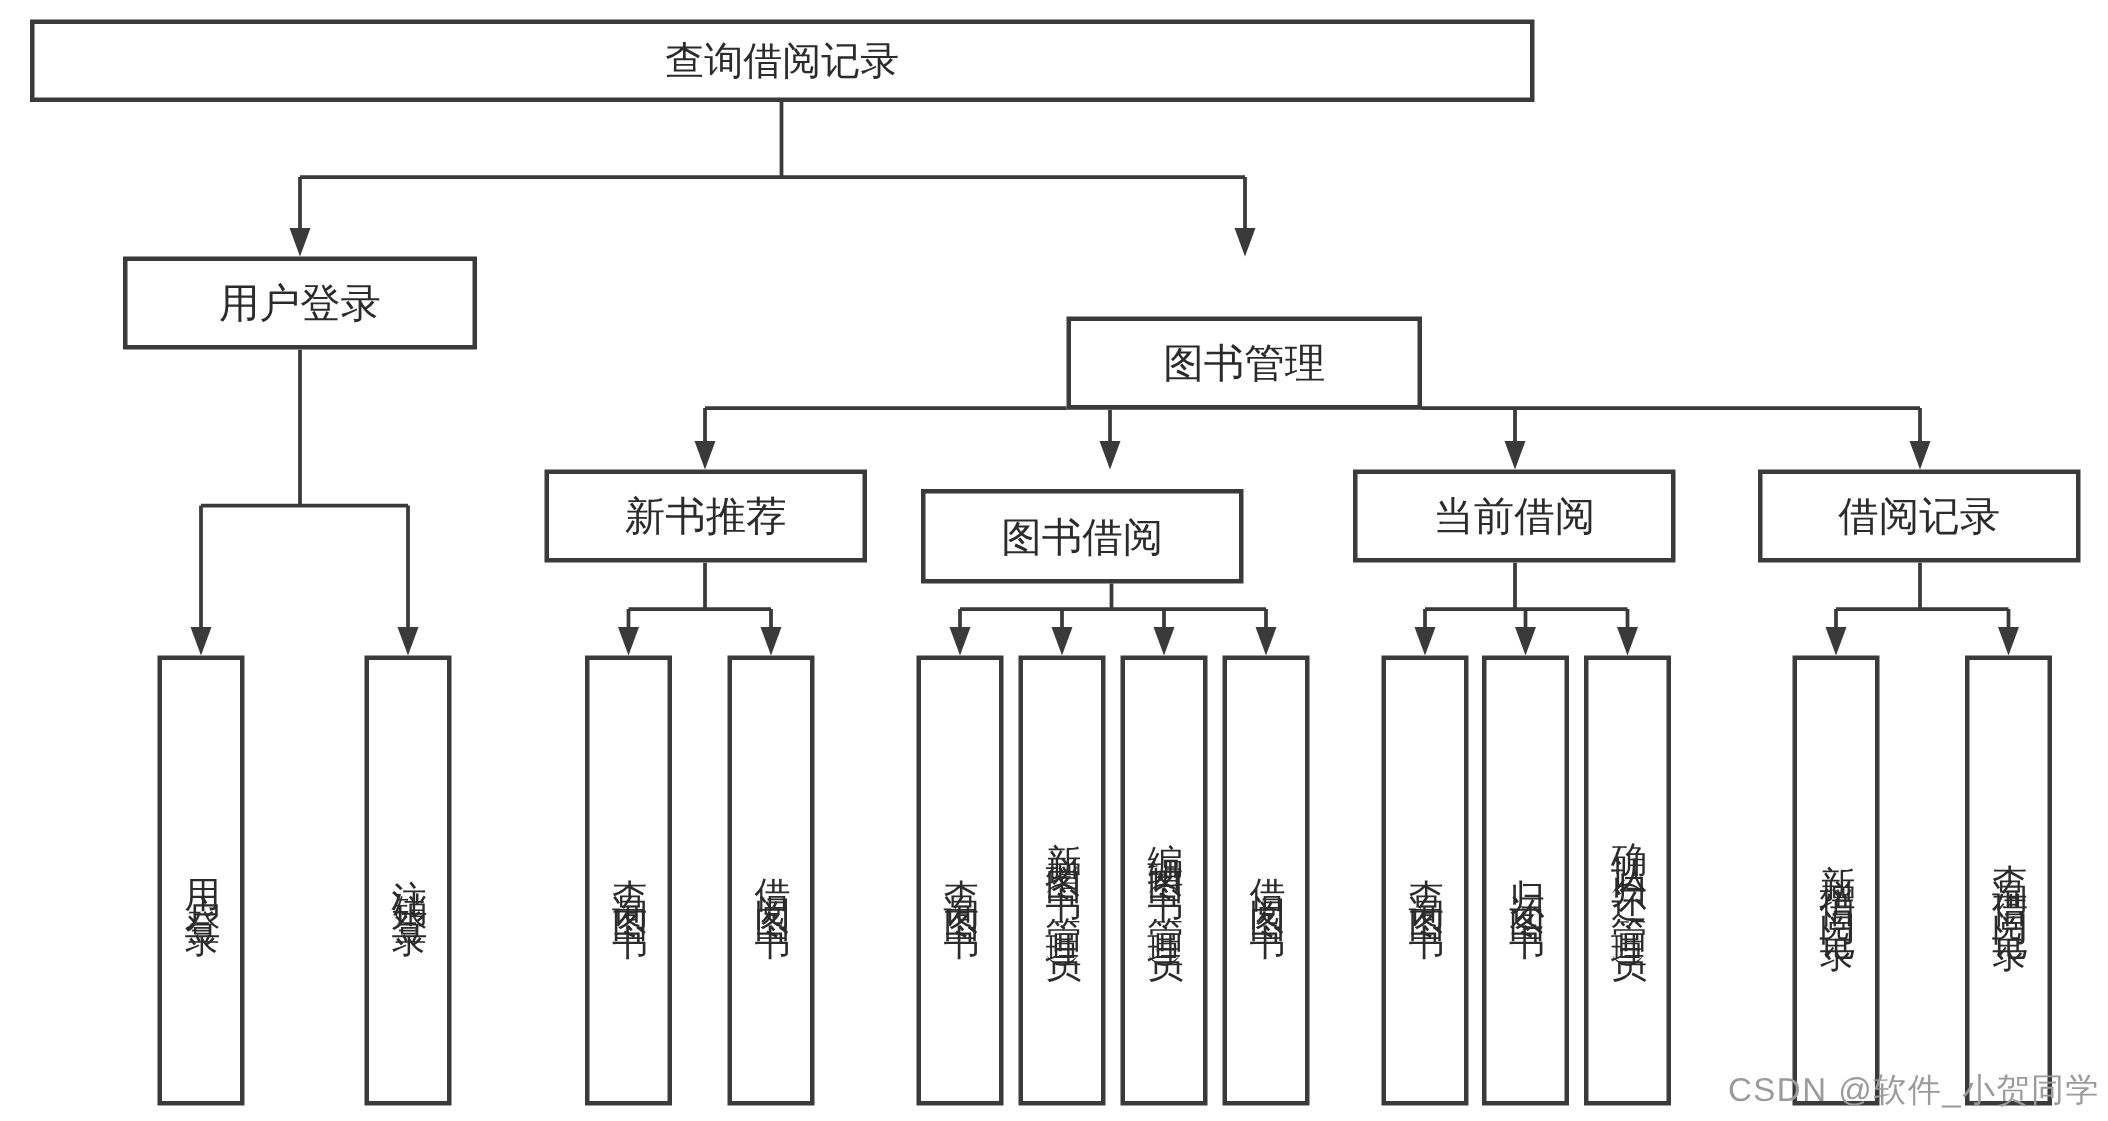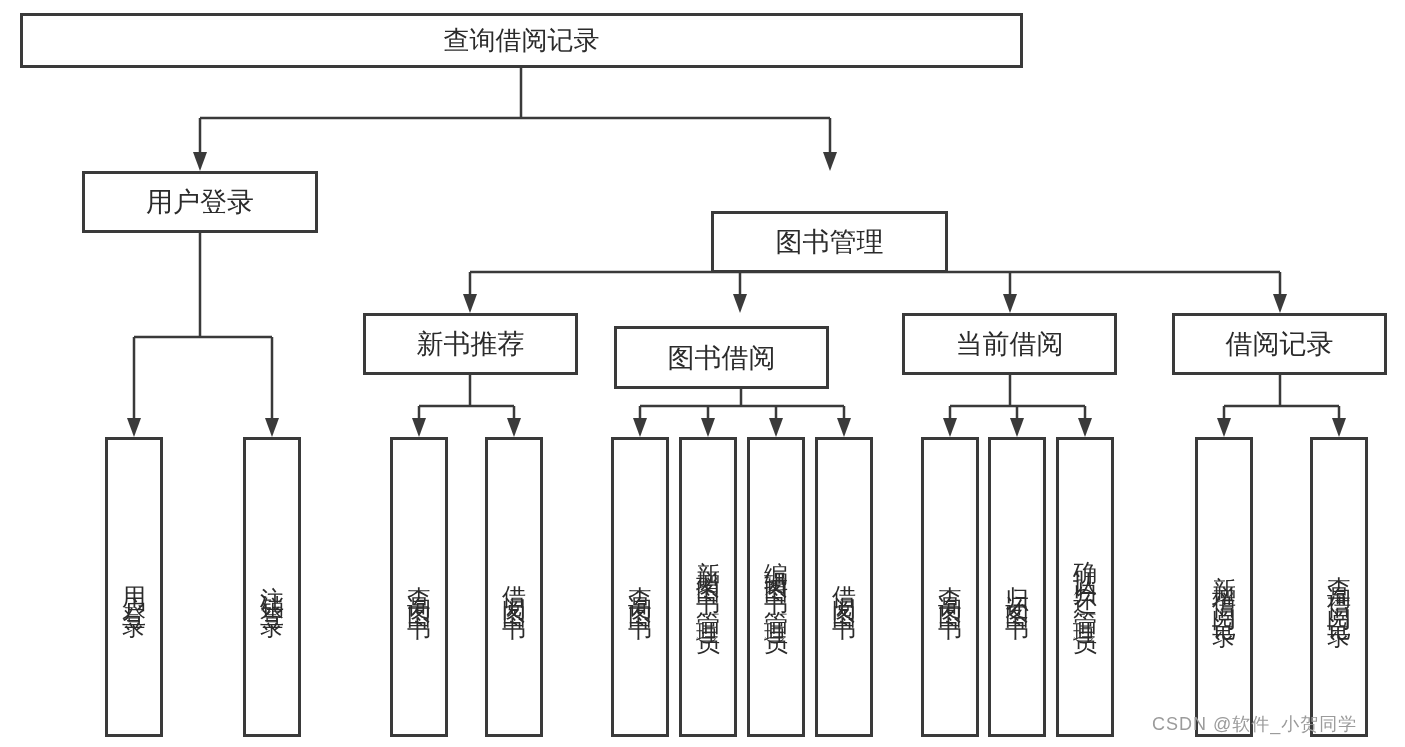--- a/index.html
+++ b/index.html
@@ -43,21 +43,21 @@
     text-orientation: mixed;
     font-size: 24px;
     letter-spacing: 10px;
     line-height: 1;
     white-space: nowrap;
   }
   .watermark {
     position: absolute;
     left: 1152px;
     top: 712px;
-    font-size: 18px;
+    font-size: 22px;
     color: #9b9b9b;
     z-index: 5;
     letter-spacing: 1px;
   }
 </style>
 </head>
 <body>
 
 <div class="canvas">
 

